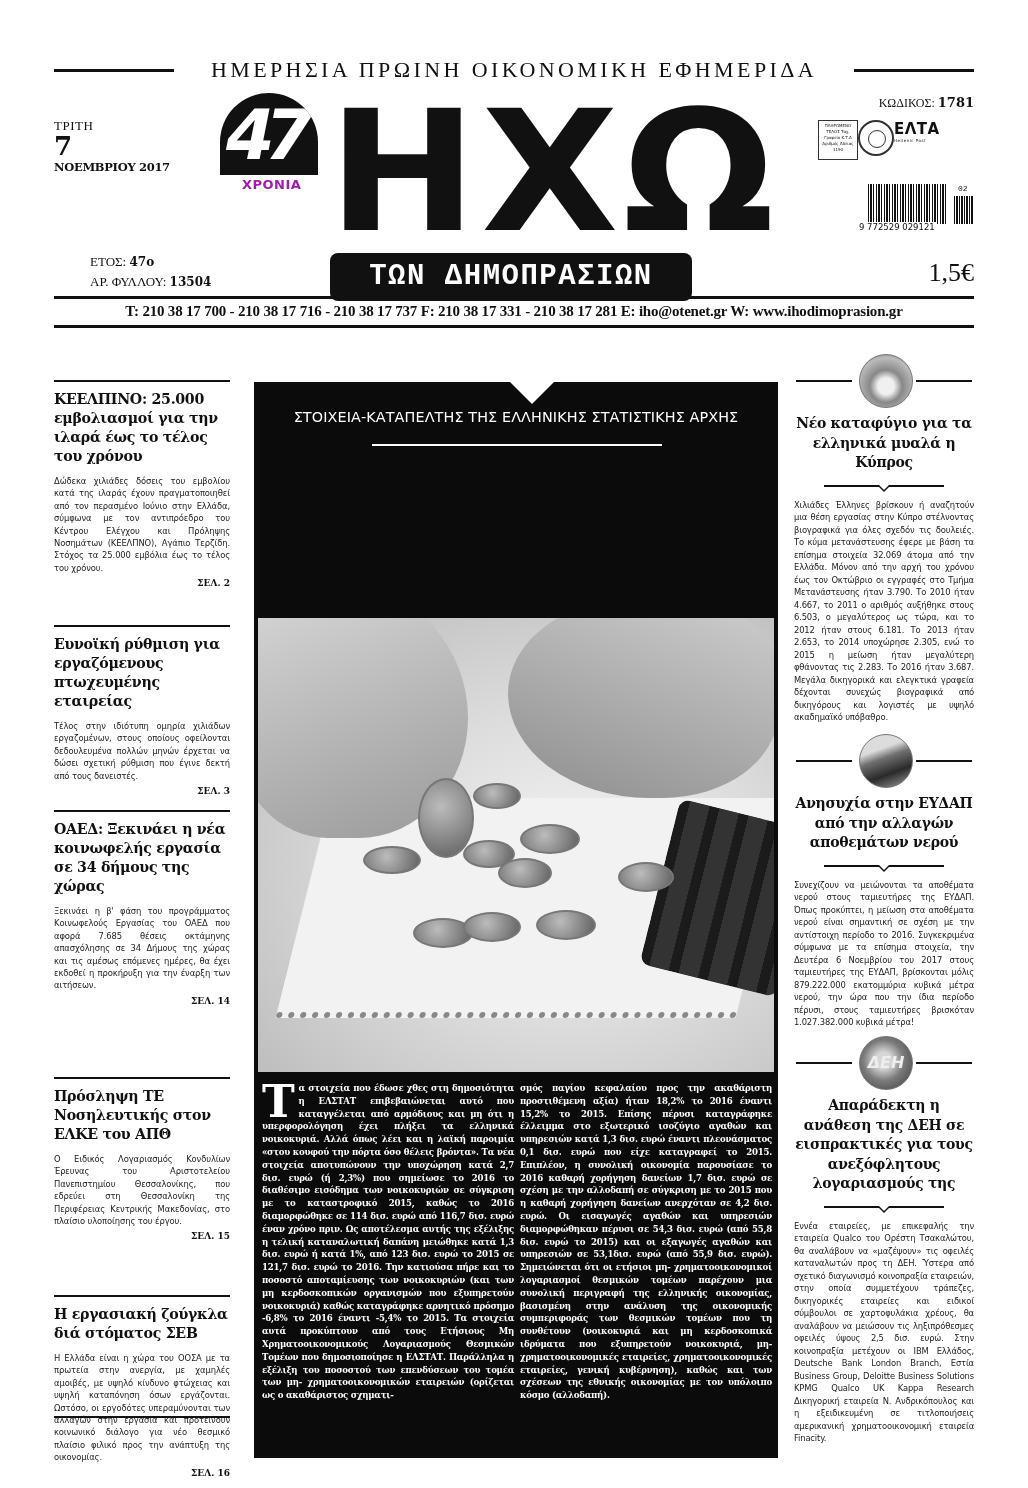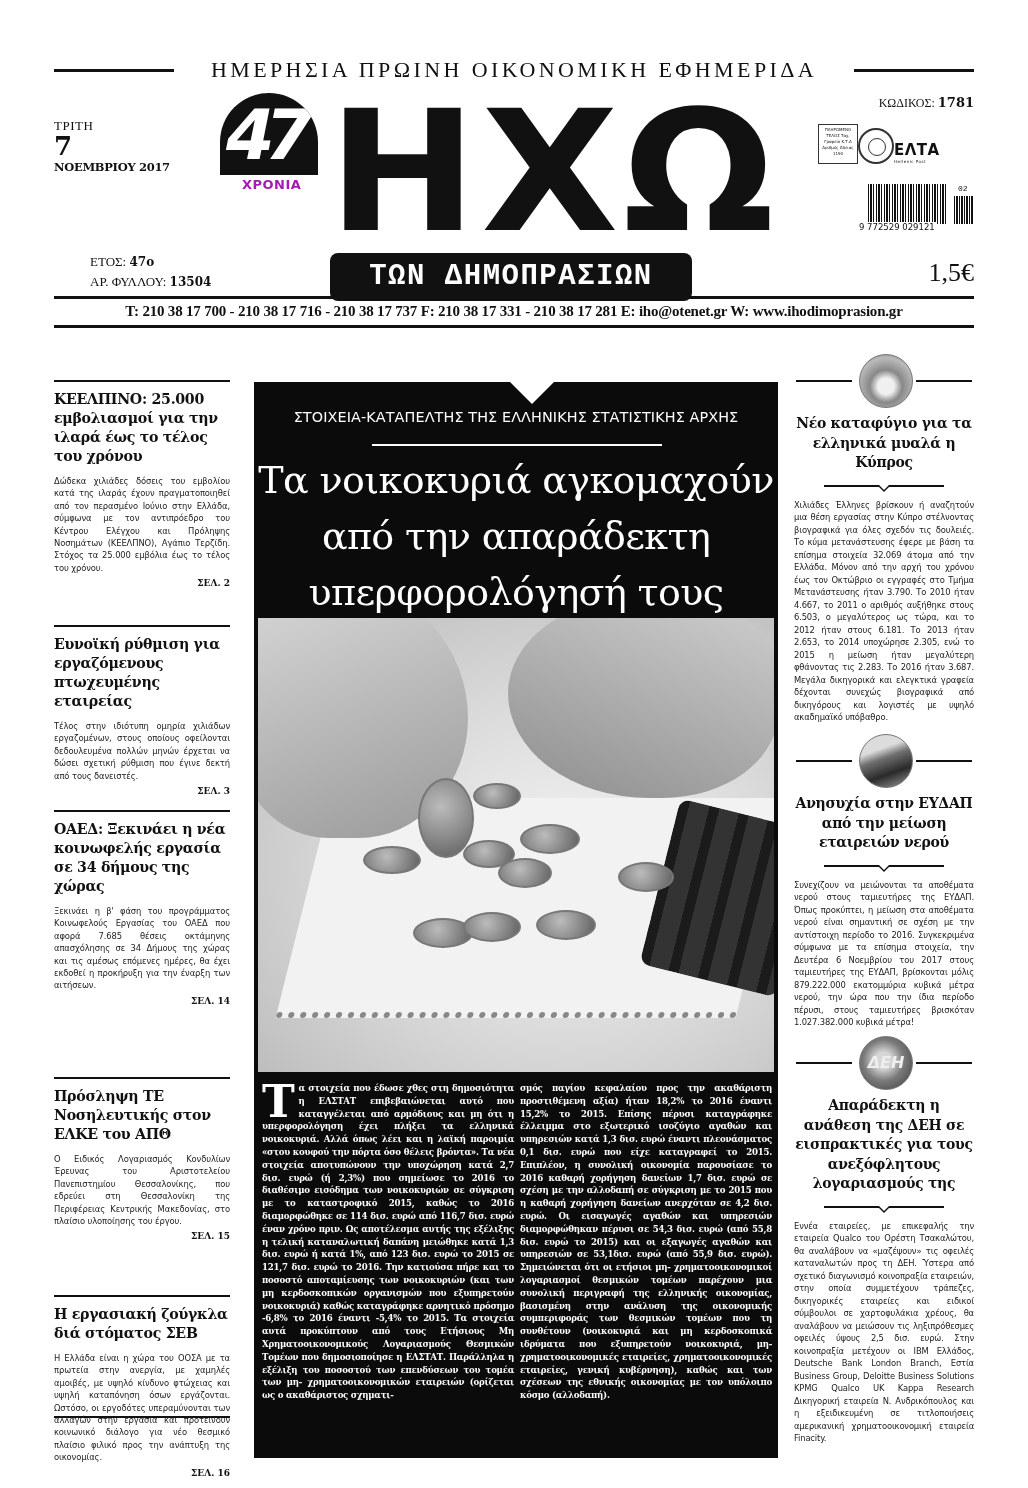--- a/index.html
+++ b/index.html
@@ -23,21 +23,21 @@
   .anniv .circle { position: absolute; left: 0; top: 0; width: 98px; height: 82px; border-radius: 49px 49px 0 0; background: #111; overflow: hidden; }
   .anniv .num47 { position: absolute; left: 6px; top: 2px; font-family: "DejaVu Sans", sans-serif; font-weight: bold; font-size: 70px; font-style: italic; color: #fff; letter-spacing: -10px; line-height: 80px; }
   .anniv .xronia { position: absolute; left: 22px; top: 84px; font-family: "DejaVu Sans", sans-serif; font-weight: bold; font-size: 13px; color: #a21caf; letter-spacing: 0.5px; }
 
   .logo { position: absolute; left: 328px; top: 88px; font-family: "DejaVu Sans", sans-serif; font-weight: bold; font-size: 168px; line-height: 168px; letter-spacing: 4px; color: #111; transform: scaleX(1.06); transform-origin: left top; }
   .logo-sub { position: absolute; left: 330px; top: 253px; width: 362px; height: 48px; background: #111; color: #fff; font-family: Liberation Mono, monospace; font-weight: bold; font-size: 29px; letter-spacing: 1.5px; text-align: center; line-height: 48px; border-radius: 8px; }
 
   .code-row { position: absolute; right: 54px; top: 95px; font-family: "Liberation Serif", serif; font-size: 12px; }
   .code-row b { font-family: "DejaVu Serif", serif; font-size: 13px; }
 
-  .stamps { position: absolute; left: 818px; top: 120px; width: 156px; height: 44px; display: flex; align-items: flex-end; }
+  .stamps { position: absolute; left: 818px; top: 120px; width: 156px; height: 44px; display: flex; align-items: flex-start; }
   .stamp-box { width: 40px; height: 40px; border: 1px solid #333; font-size: 4px; font-family: "DejaVu Sans", sans-serif; text-align: center; line-height: 6px; padding-top: 2px; }
   .stamp-circle { width: 36px; height: 36px; border-radius: 50%; border: 2px solid #333; position: relative; }
   .stamp-circle::after { content: ""; position: absolute; left: 8px; top: 8px; width: 16px; height: 16px; border: 1px solid #333; border-radius: 50%; }
   .elta { font-family: "DejaVu Sans", sans-serif; font-weight: bold; font-size: 15px; letter-spacing: 0.5px; position: relative; }
   .elta small { display: block; font-size: 4px; font-weight: normal; }
 
   .barcode { position: absolute; left: 858px; top: 184px; width: 116px; height: 50px; }
   .barcode .bars { position: absolute; left: 10px; top: 0; width: 80px; height: 40px;
     background: repeating-linear-gradient(90deg, #111 0 1px, #fff 1px 2px, #111 2px 4px, #fff 4px 5px, #111 5px 6px, #fff 6px 8px); }
   .barcode .bars2 { position: absolute; left: 96px; top: 12px; width: 20px; height: 28px;
@@ -182,25 +182,20 @@
     <h3>Η εργασιακή ζούγκλα διά στόματος ΣΕΒ</h3>
     <p>Η Ελλάδα είναι η χώρα του ΟΟΣΑ με τα πρωτεία στην ανεργία, με χαμηλές αμοιβές, με υψηλό κίνδυνο φτώχειας και υψηλή καταπόνηση όσων εργάζονται. Ωστόσο, οι εργοδότες υπεραμύνονται των αλλαγών στην εργασία και προτείνουν κοινωνικό διάλογο για νέο θεσμικό πλαίσιο φιλικό προς την ανάπτυξη της οικονομίας.</p>
     <div class="sel">ΣΕΛ. 16</div>
   </div>
 </div>
 
 <div class="center">
   <div class="notch"></div>
   <div class="kicker">ΣΤΟΙΧΕΙΑ-ΚΑΤΑΠΕΛΤΗΣ ΤΗΣ ΕΛΛΗΝΙΚΗΣ ΣΤΑΤΙΣΤΙΚΗΣ ΑΡΧΗΣ</div>
   <div class="kicker-rule"></div>
-  <div class="headline">
-    <div>Τα νοικοκυριά αγκομαχούν</div>
-    <div>από την απαράδεκτη</div>
-    <div>υπερφορολόγησή τους</div>
-  </div>
   <div class="photo" title="hands counting euro coins on a notepad next to a calculator">
     <div class="pad"></div>
     <div class="hand1"></div>
     <div class="hand2"></div>
     <div class="calc"></div>
     <div class="coin" style="left:160px;top:160px;width:56px;height:80px;"></div>
     <div class="coin" style="left:105px;top:228px;width:58px;height:28px;"></div>
     <div class="coin" style="left:205px;top:222px;width:52px;height:28px;"></div>
     <div class="coin" style="left:262px;top:206px;width:60px;height:30px;"></div>
     <div class="coin" style="left:240px;top:240px;width:54px;height:30px;"></div>
@@ -227,21 +222,21 @@
     <div class="r-sep"></div>
     <p>Χιλιάδες Έλληνες βρίσκουν ή αναζητούν μια θέση εργασίας στην Κύπρο στέλνοντας βιογραφικά για όλες σχεδόν τις δουλειές. Το κύμα μετανάστευσης έφερε με βάση τα επίσημα στοιχεία 32.069 άτομα από την Ελλάδα. Μόνον από την αρχή του χρόνου έως τον Οκτώβριο οι εγγραφές στο Τμήμα Μετανάστευσης ήταν 3.790. Το 2010 ήταν 4.667, το 2011 ο αριθμός αυξήθηκε στους 6.503, ο μεγαλύτερος ως τώρα, και το 2012 ήταν στους 6.181. Το 2013 ήταν 2.653, το 2014 υποχώρησε 2.305, ενώ το 2015 η μείωση ήταν μεγαλύτερη φθάνοντας τις 2.283. Το 2016 ήταν 3.687. Μεγάλα δικηγορικά και ελεγκτικά γραφεία δέχονται συνεχώς βιογραφικά από δικηγόρους και λογιστές με υψηλό ακαδημαϊκό υπόβαθρο.</p>
   </div>
 
   <div class="r-story" style="height:302px;">
     <div class="r-icon-row">
       <div class="line l"></div>
       <div class="thumb water"></div>
       <div class="line r"></div>
     </div>
-    <h3>Ανησυχία στην ΕΥΔΑΠ από την μείωση εταιρειών νερού</h3>
+    <h3>Ανησυχία στην ΕΥΔΑΠ από την αλλαγών αποθεμάτων νερού</h3>
     <div class="r-sep"></div>
     <p>Συνεχίζουν να μειώνονται τα αποθέματα νερού στους ταμιευτήρες της ΕΥΔΑΠ. Όπως προκύπτει, η μείωση στα αποθέματα νερού είναι σημαντική σε σχέση με την αντίστοιχη περίοδο το 2016. Συγκεκριμένα σύμφωνα με τα επίσημα στοιχεία, την Δευτέρα 6 Νοεμβρίου του 2017 στους ταμιευτήρες της ΕΥΔΑΠ, βρίσκονται μόλις 879.222.000 εκατομμύρια κυβικά μέτρα νερού, την ώρα που την ίδια περίοδο πέρυσι, στους ταμιευτήρες βρισκόταν 1.027.382.000 κυβικά μέτρα!</p>
   </div>
 
   <div class="r-story">
     <div class="r-icon-row">
       <div class="line l"></div>
       <div class="thumb deh">ΔΕΗ</div>
       <div class="line r"></div>
     </div>

